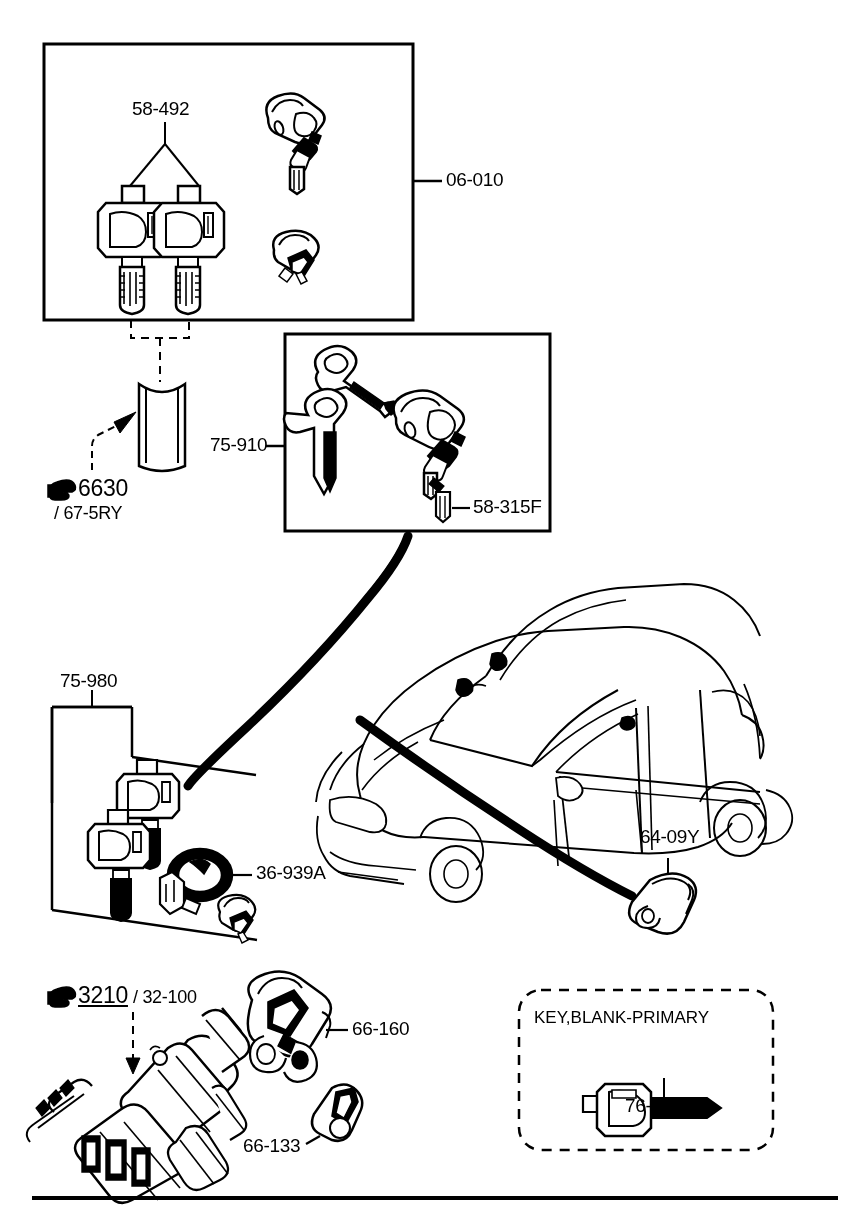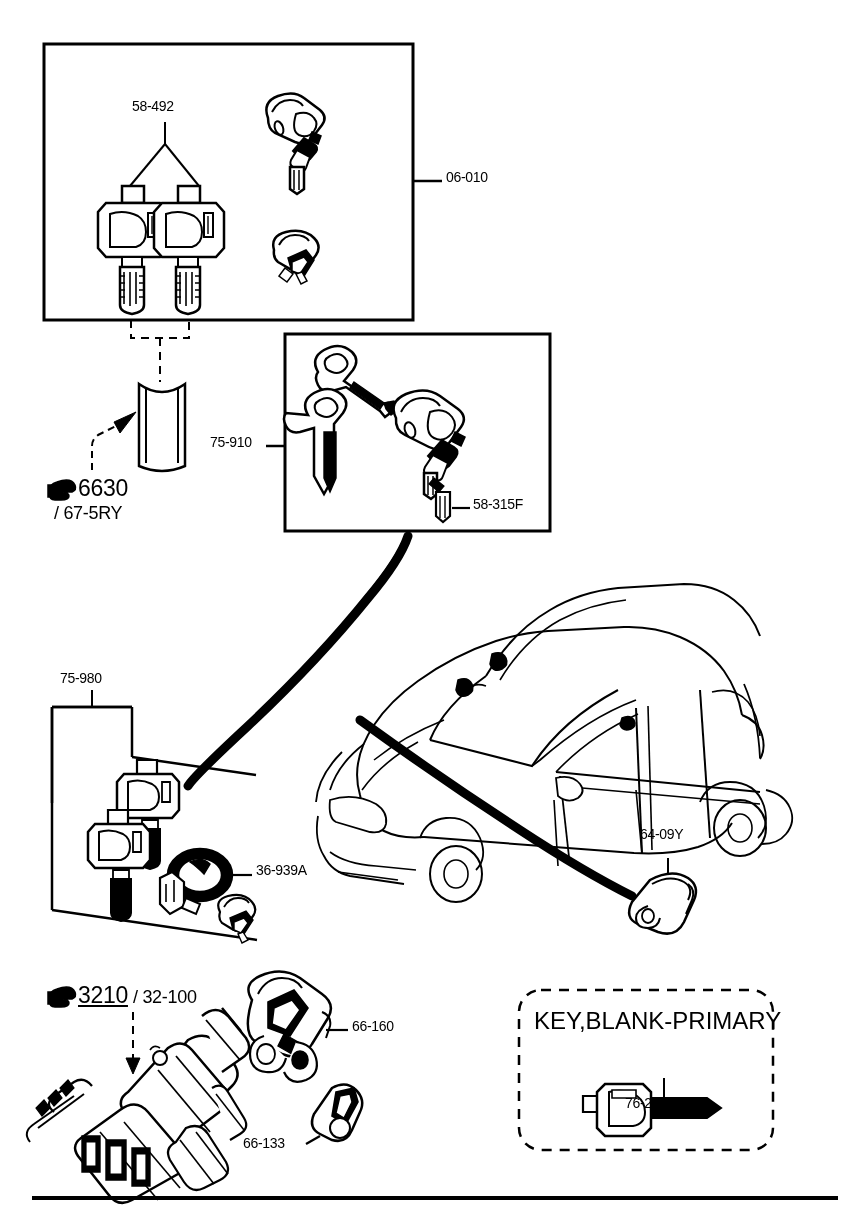--- a/index.html
+++ b/index.html
@@ -6,29 +6,29 @@
   body{
     width:864px;height:1214px;position:relative;overflow:hidden;
     font-family:"Liberation Sans", sans-serif;
     color:#000;
   }
   #sheet{position:absolute;inset:0;width:864px;height:1214px;}
   svg.layer{position:absolute;left:0;top:0;width:864px;height:1214px;}
   .lbl{
     position:absolute;
     font-family:"Liberation Sans", sans-serif;
-    font-size:14px;
+    font-size:19px;
     letter-spacing:-0.3px;
     color:#000;
     white-space:nowrap;
     line-height:1;
   }
   .lbl.big{font-size:23px;}
   .lbl.sub{font-size:18px;}
-  .lbl.boxtitle{font-size:24px;letter-spacing:0px;}
+  .lbl.boxtitle{font-size:17px;letter-spacing:0px;}
   .stroke{fill:none;stroke:#000;}
   .fillblk{fill:#000;stroke:#000;}
   .white{fill:#fff;stroke:#000;}
 </style>
 </head>
 <body>
 
 <div id="sheet">
 
   <svg class="layer" viewBox="0 0 864 1214">

